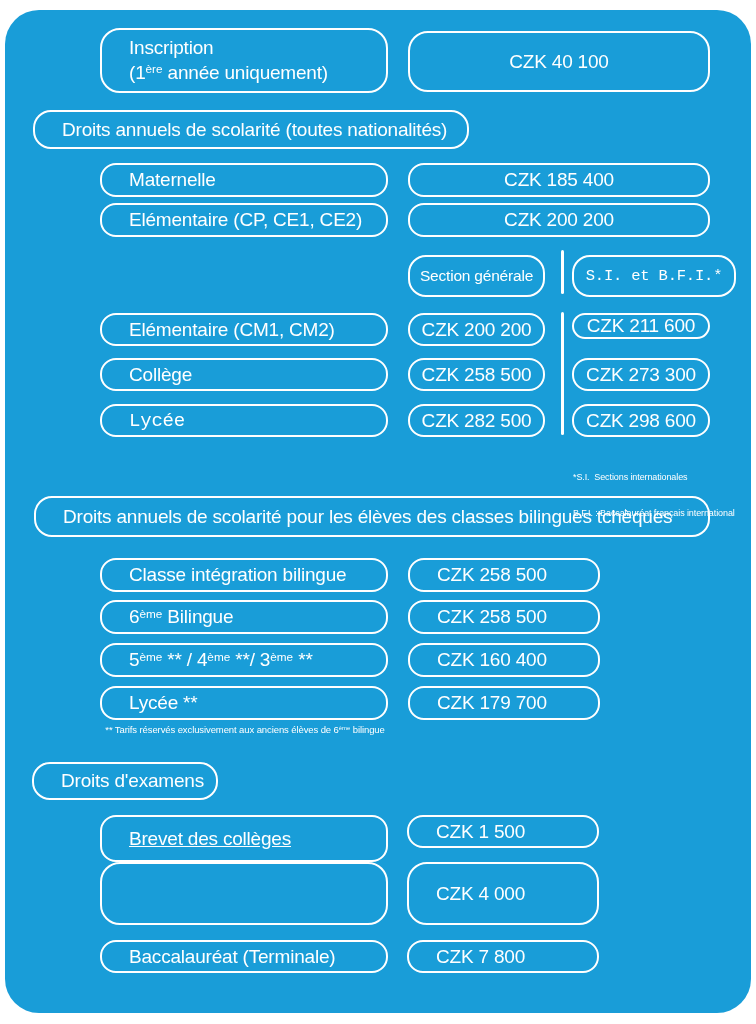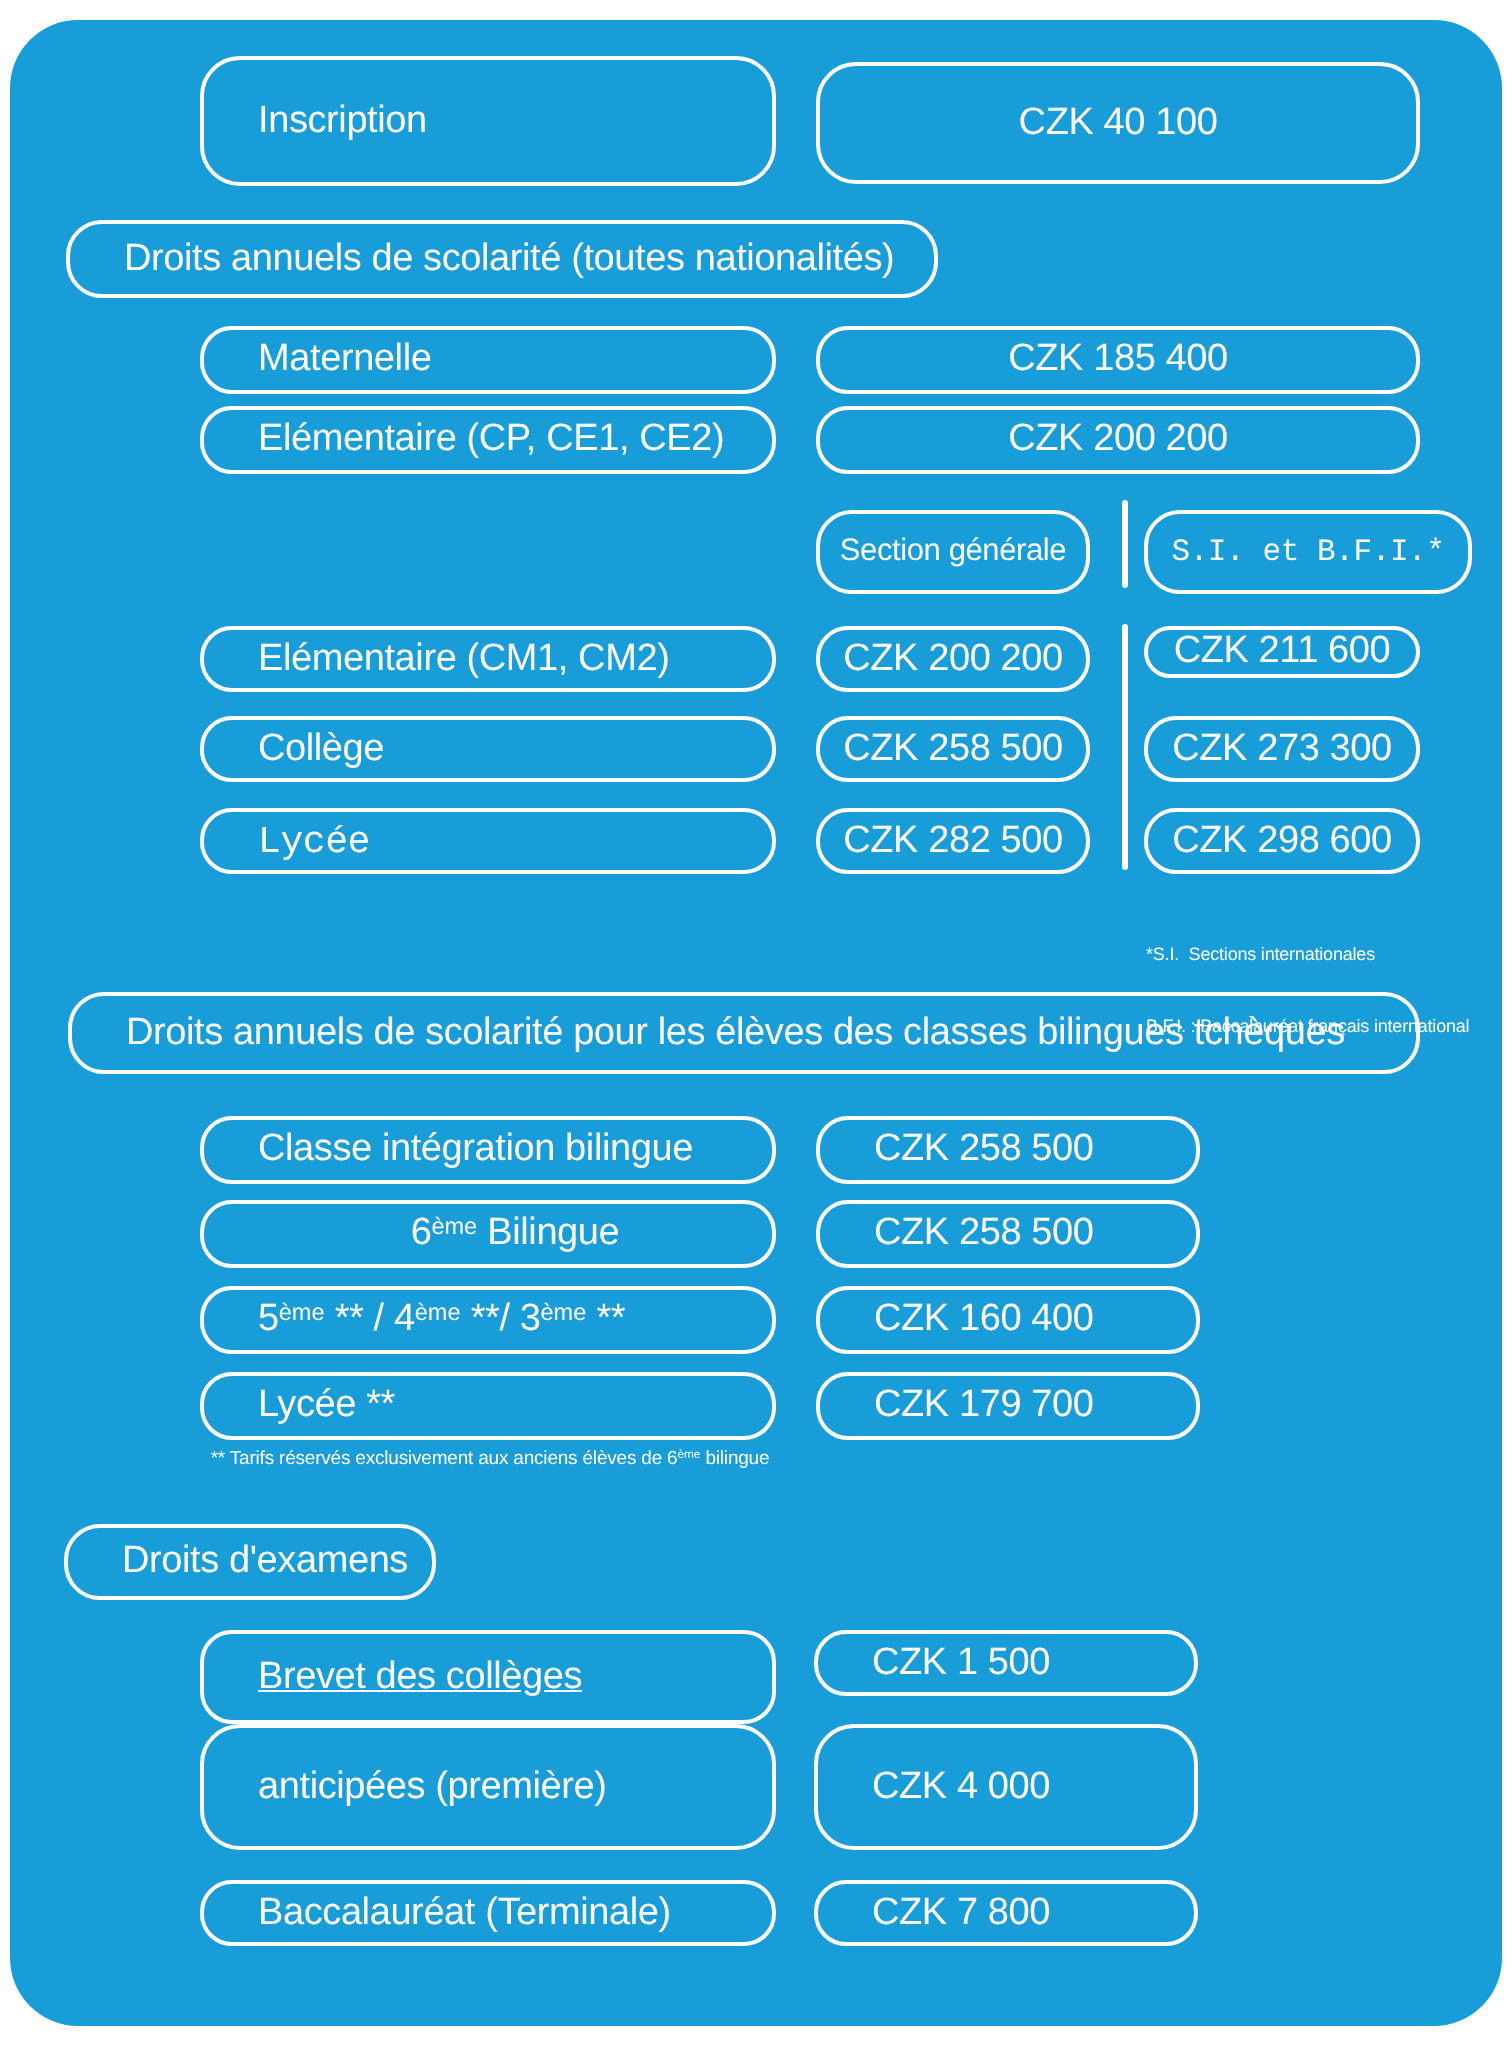--- a/index.html
+++ b/index.html
@@ -35,20 +35,21 @@
   }
   .colh{font-size:15.5px;}
 </style>
 </head>
 <body>
 
 <div class="card"></div>
 
 <div class="bx two-line padL r20" style="left:100px;top:28px;width:288px;height:65px;">
   <span>Inscription</span>
+  <span><span>(1</span><span class="sup">ère</span><span> année uniquement)</span></span>
 </div>
 <div class="bx ctr r20" style="left:408px;top:31px;width:302px;height:61px;">
   <span>CZK 40 100</span>
 </div>
 
 <div class="bx padL r18" style="left:33px;top:110px;width:436px;height:39px;">
   <span>Droits annuels de scolarité (toutes nationalités)</span>
 </div>
 
 <div class="bx padL r16" style="left:100px;top:163px;width:288px;height:34px;">
@@ -114,21 +115,21 @@
   <span>Droits annuels de scolarité pour les élèves des classes bilingues tchèques</span>
 </div>
 
 <div class="bx padL r16" style="left:100px;top:558px;width:288px;height:34px;">
   <span>Classe intégration bilingue</span>
 </div>
 <div class="bx padL r16" style="left:408px;top:558px;width:192px;height:34px;">
   <span>CZK 258 500</span>
 </div>
 
-<div class="bx padL r16" style="left:100px;top:600px;width:288px;height:34px;justify-content:center;">
+<div class="bx padL r16" style="left:100px;top:600px;width:288px;height:34px;">
   <span><span>6</span><span class="sup">ème</span><span> Bilingue</span></span>
 </div>
 <div class="bx padL r16" style="left:408px;top:600px;width:192px;height:34px;">
   <span>CZK 258 500</span>
 </div>
 
 <div class="bx padL r16" style="left:100px;top:643px;width:288px;height:34px;">
   <span><span>5</span><span class="sup">ème</span><span> ** / 4</span><span class="sup">ème</span><span> **/ 3</span><span class="sup">ème</span><span> **</span></span>
 </div>
 <div class="bx padL r16" style="left:408px;top:643px;width:192px;height:34px;">
@@ -151,21 +152,20 @@
 </div>
 
 <div class="bx padL r16" style="left:100px;top:815px;width:288px;height:47px;text-decoration:underline;">
   <span>Brevet des collèges</span>
 </div>
 <div class="bx padL r16" style="left:407px;top:815px;width:192px;height:33px;">
   <span>CZK 1 500</span>
 </div>
 
 <div class="bx two-line padL r20" style="left:100px;top:862px;width:288px;height:63px;">
-  <span>anticipées (première)</span>
 </div>
 <div class="bx padL r20" style="left:407px;top:862px;width:192px;height:63px;">
   <span>CZK 4 000</span>
 </div>
 
 <div class="bx padL r16" style="left:100px;top:940px;width:288px;height:33px;">
   <span>Baccalauréat (Terminale)</span>
 </div>
 <div class="bx padL r16" style="left:407px;top:940px;width:192px;height:33px;">
   <span>CZK 7 800</span>

